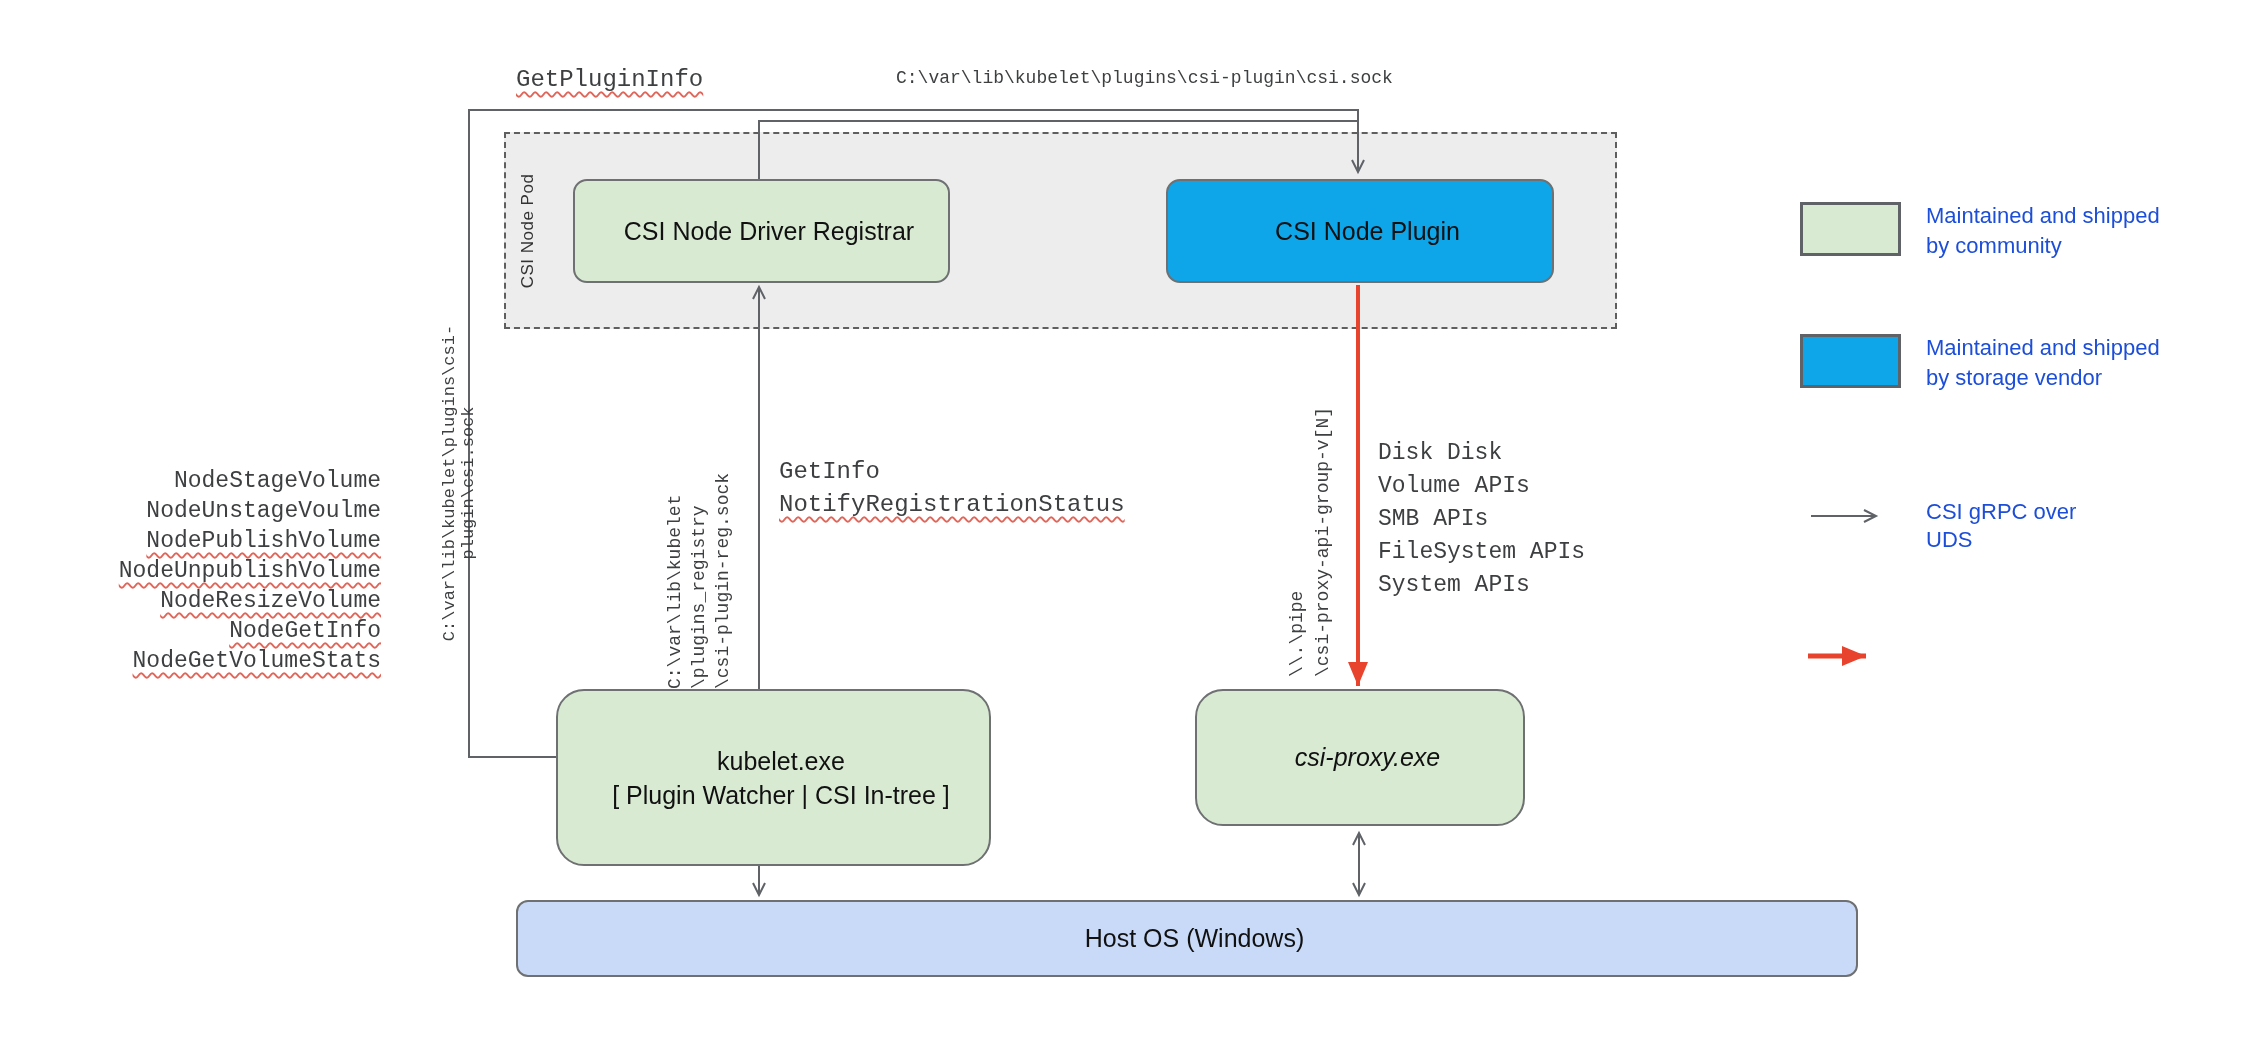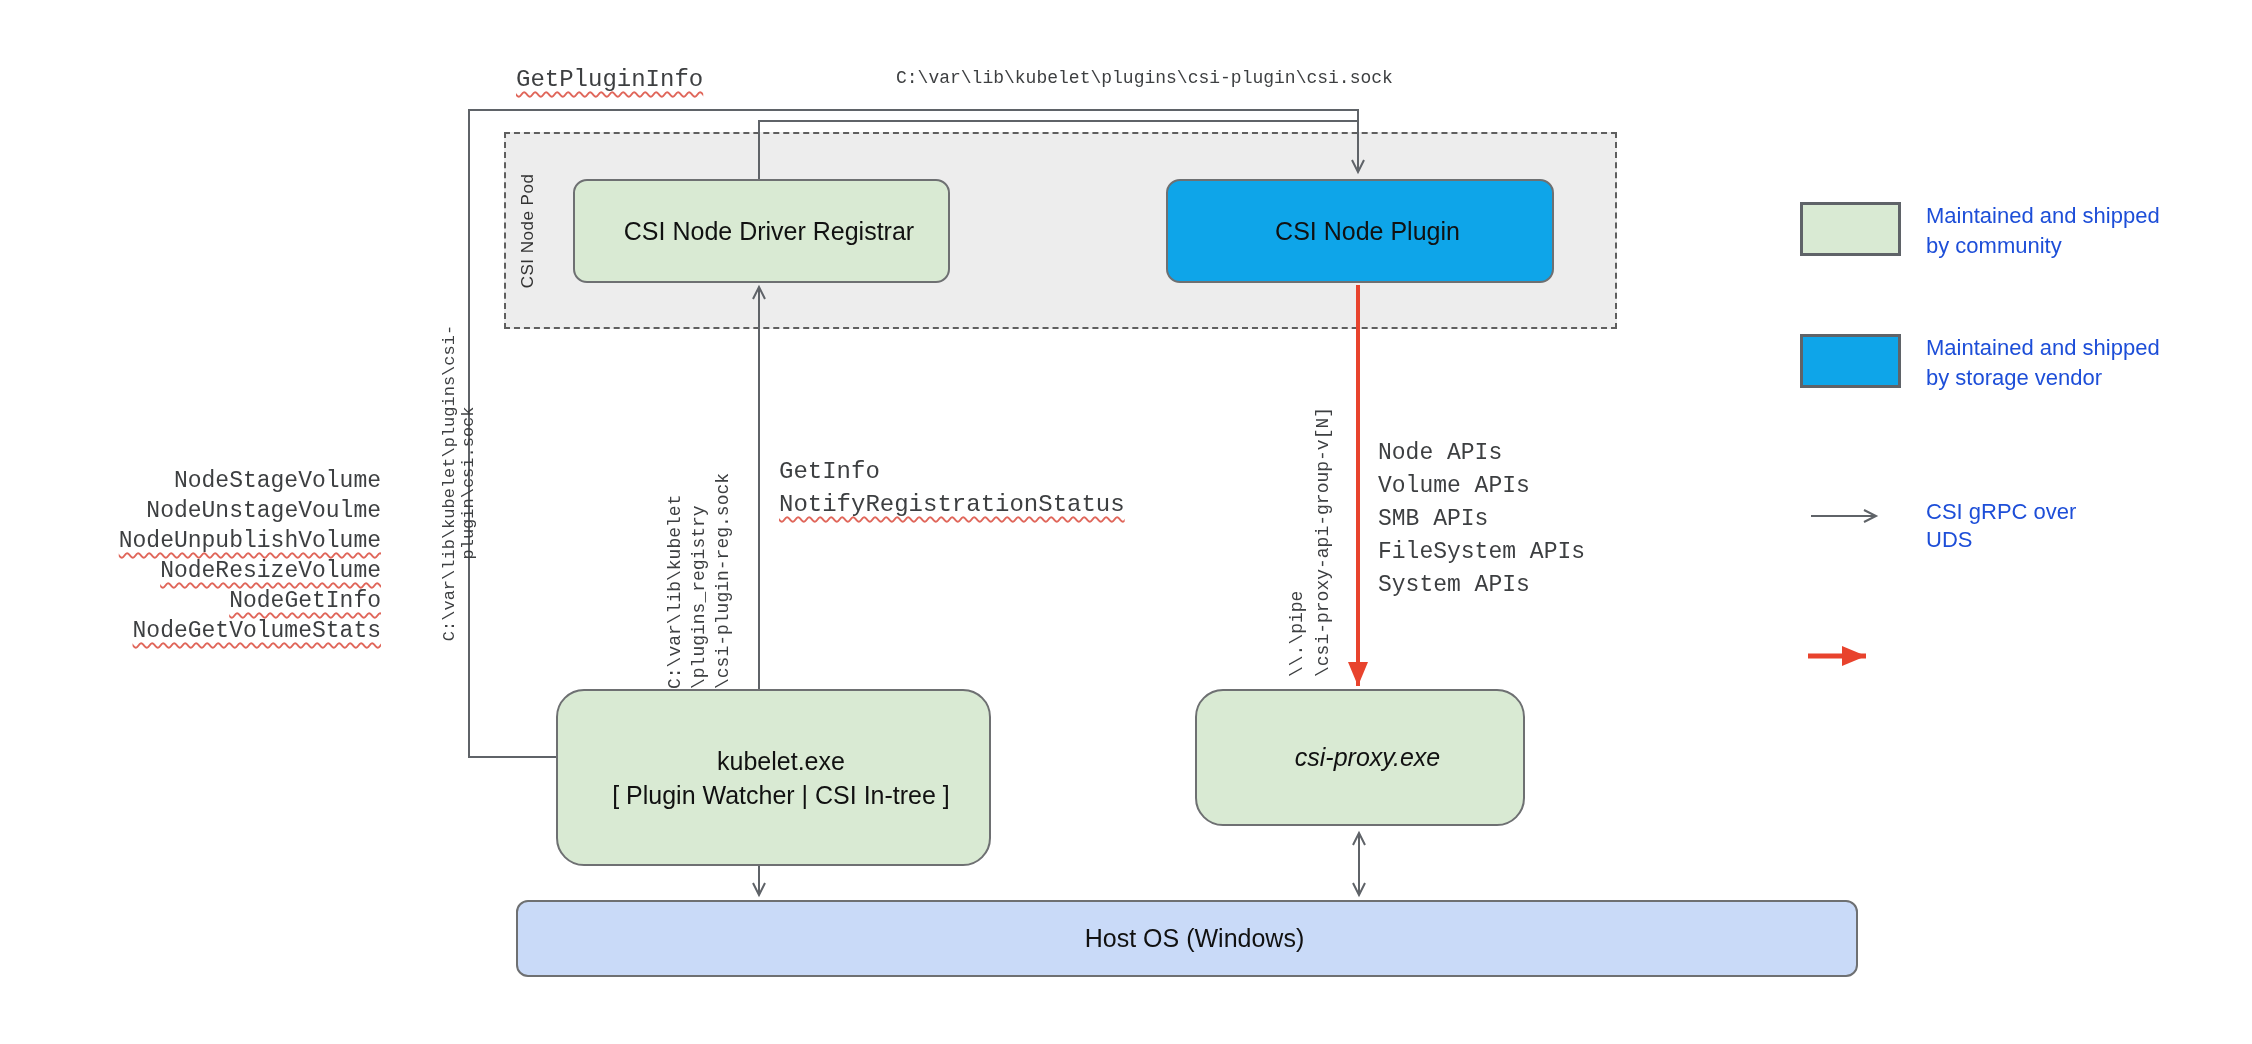--- a/index.html
+++ b/index.html
@@ -102,20 +102,21 @@
   <div class="abs node-box blue hostos">
     <span>Host OS (Windows)</span>
   </div>
 
   <div class="abs mono getplugininfo sq">GetPluginInfo</div>
   <div class="abs mono top-sock">C:\var\lib\kubelet\plugins\csi-plugin\csi.sock</div>
 
   <div class="abs mono node-calls-wrap" style="left:1px; top:441px; width:380px; text-align:right; font-size:23px; line-height:30px;">
     <div>NodeStageVolume</div>
     <div>NodeUnstageVoulme</div>
+    <div class="sq">NodePublishVolume</div>
     <div class="sq">NodeUnpublishVolume</div>
     <div class="sq">NodeResizeVolume</div>
     <div class="sq">NodeGetInfo</div>
     <div class="sq">NodeGetVolumeStats</div>
   </div>
 
   <div class="abs mono vlabel v-sock-left">C:\var\lib\kubelet\plugins\csi-plugin\csi.sock</div>
 
   <div class="abs mono vlabel reg-sock">
     <div>C:\var\lib\kubelet</div>
@@ -127,21 +128,21 @@
     <div>GetInfo</div>
     <div class="sq">NotifyRegistrationStatus</div>
   </div>
 
   <div class="abs mono vlabel pipe-label">
     <div>\\.\pipe</div>
     <div>\csi-proxy-api-group-v[N]</div>
   </div>
 
   <div class="abs mono api-list">
-    <div>Node APIs</div>
+    <div>Disk Disk</div>
     <div>Volume APIs</div>
     <div>SMB APIs</div>
     <div>FileSystem APIs</div>
     <div>System APIs</div>
   </div>
 
   <div class="abs swatch green sw-green"></div>
   <div class="abs legend-text lt-1">
     <div>Maintained and shipped</div>
     <div>by community</div>

